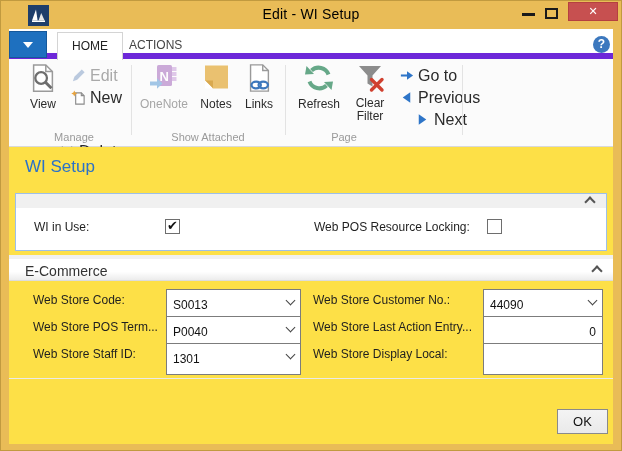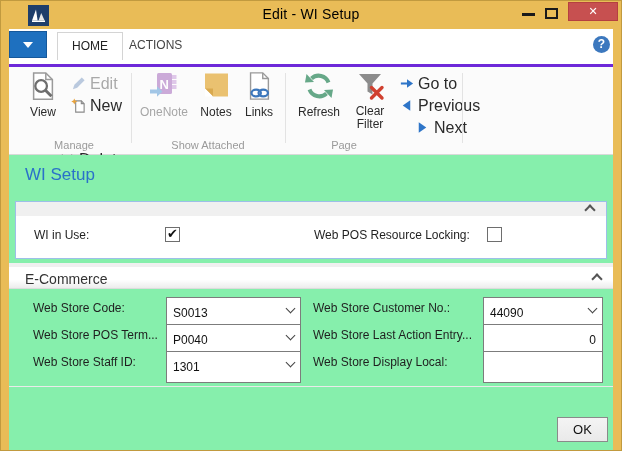--- a/index.html
+++ b/index.html
@@ -26,21 +26,21 @@
     position: absolute; right: 3px; top: 1px; width: 50px; height: 19px;
     background: #C75050; border: 1px solid #B54040; color: #fff;
     font-size: 11px; font-weight: bold; text-align: center; line-height: 17px;
   }
   
   .content {
     position: absolute; left: 8px; right: 8px; top: 28px; height: 415px;
     background: #fff;
   }
   
-  .tabstrip { position: relative; height: 38px; background: #fff; border-bottom: 3px solid #6d28d9; }
+  .tabstrip { position: relative; height: 30px; background: #fff; border-bottom: 6px solid #6d28d9; }
   .appmenu-btn {
     position: absolute; left: 0; top: 2px; width: 38px; height: 27px;
     background: #1E70BF; border: 1px solid #15589B;
     display: flex; align-items: center; justify-content: center;
   }
   .appmenu-caret { width: 0; height: 0; border-left: 5px solid transparent; border-right: 5px solid transparent; border-top: 6px solid #fff; }
   .tab {
     position: absolute; top: 3px; height: 28px; line-height: 26px;
     font-size: 12px; color: #444; text-align: center; padding: 0 14px;
   }
@@ -58,21 +58,21 @@
     font-size: 11px; color: #9A9A9A;
   }
   .rsep { position: absolute; top: 6px; width: 1px; height: 70px; background: #E3E3E3; }
   .bigbtn { position: absolute; top: 3px; text-align: center; font-size: 12px; color: #2b2b2b; }
   .bigbtn .bicon { display: block; height: 34px; margin-bottom: 1px; }
   .bigbtn.disabled { color: #A6A6A6; }
   .smallbtn { position: absolute; height: 19px; font-size: 16px; color: #2b2b2b; white-space: nowrap; display: flex; align-items: center; gap: 4px; }
   .smallbtn.disabled { color: #A9A9A9; }
   .smallbtn svg { flex: 0 0 auto; }
   
-  .page { position: relative; height: 297px; background: #86efac; }
+  .page { position: relative; height: 297px; background: #fde047; }
   .page-title { position: absolute; left: 16px; top: 10px; font-size: 17px; color: #2A71C9; }
   
   .fasttab1 {
     position: absolute; left: 6px; right: 6px; top: 46px; height: 58px;
     border: 1px solid #9DBFE8; background: #fff;
   }
   .fasttab1-head { position: relative; height: 14px; background: #F0F0F0; }
   .chev-up {
     position: absolute; right: 12px; width: 8px; height: 8px;
     border-left: 2px solid #555; border-top: 2px solid #555;

